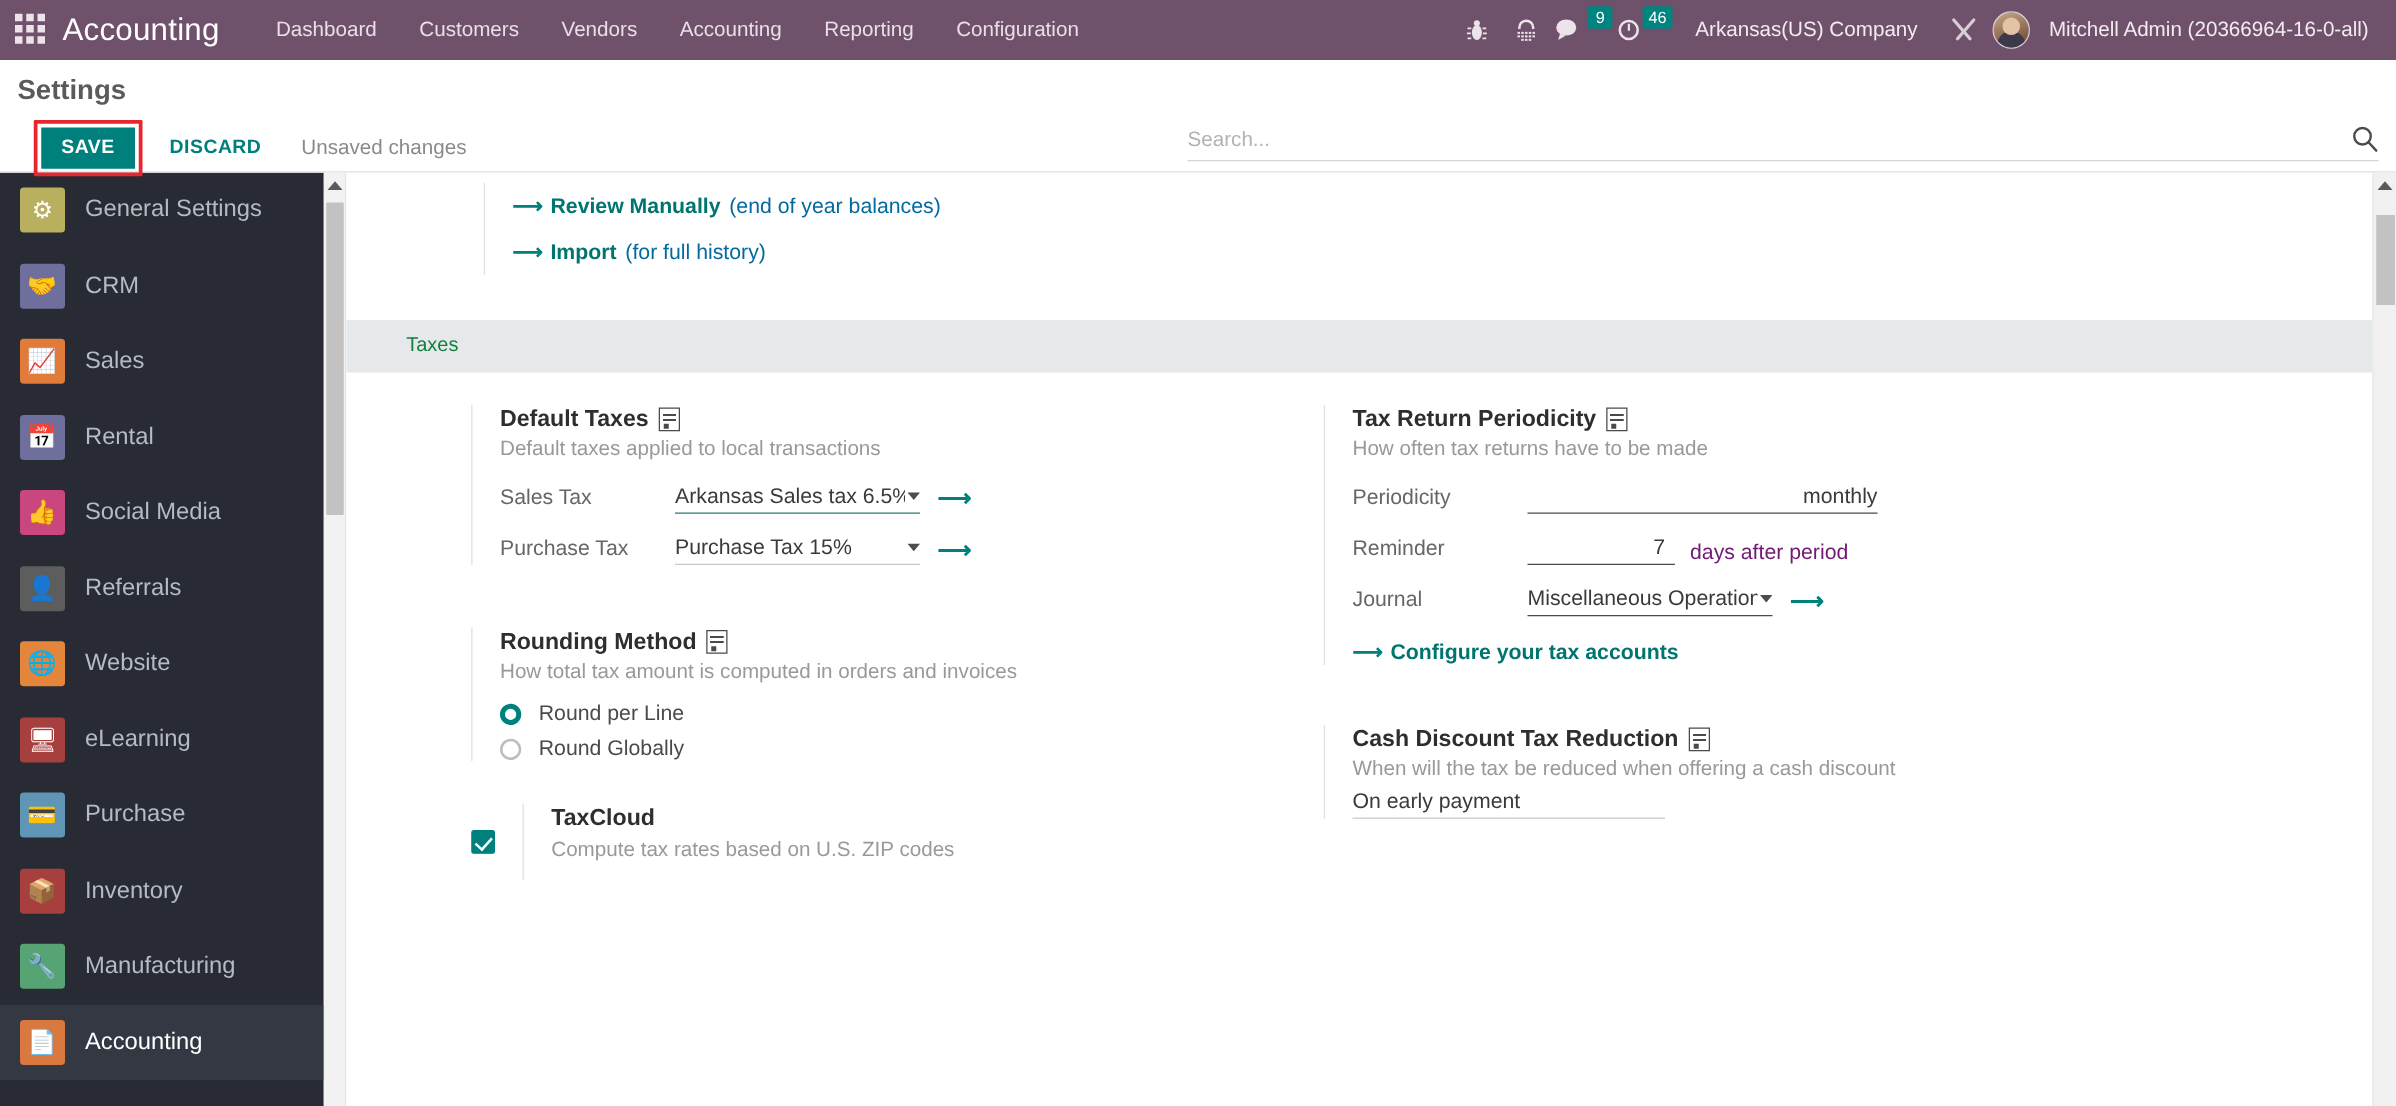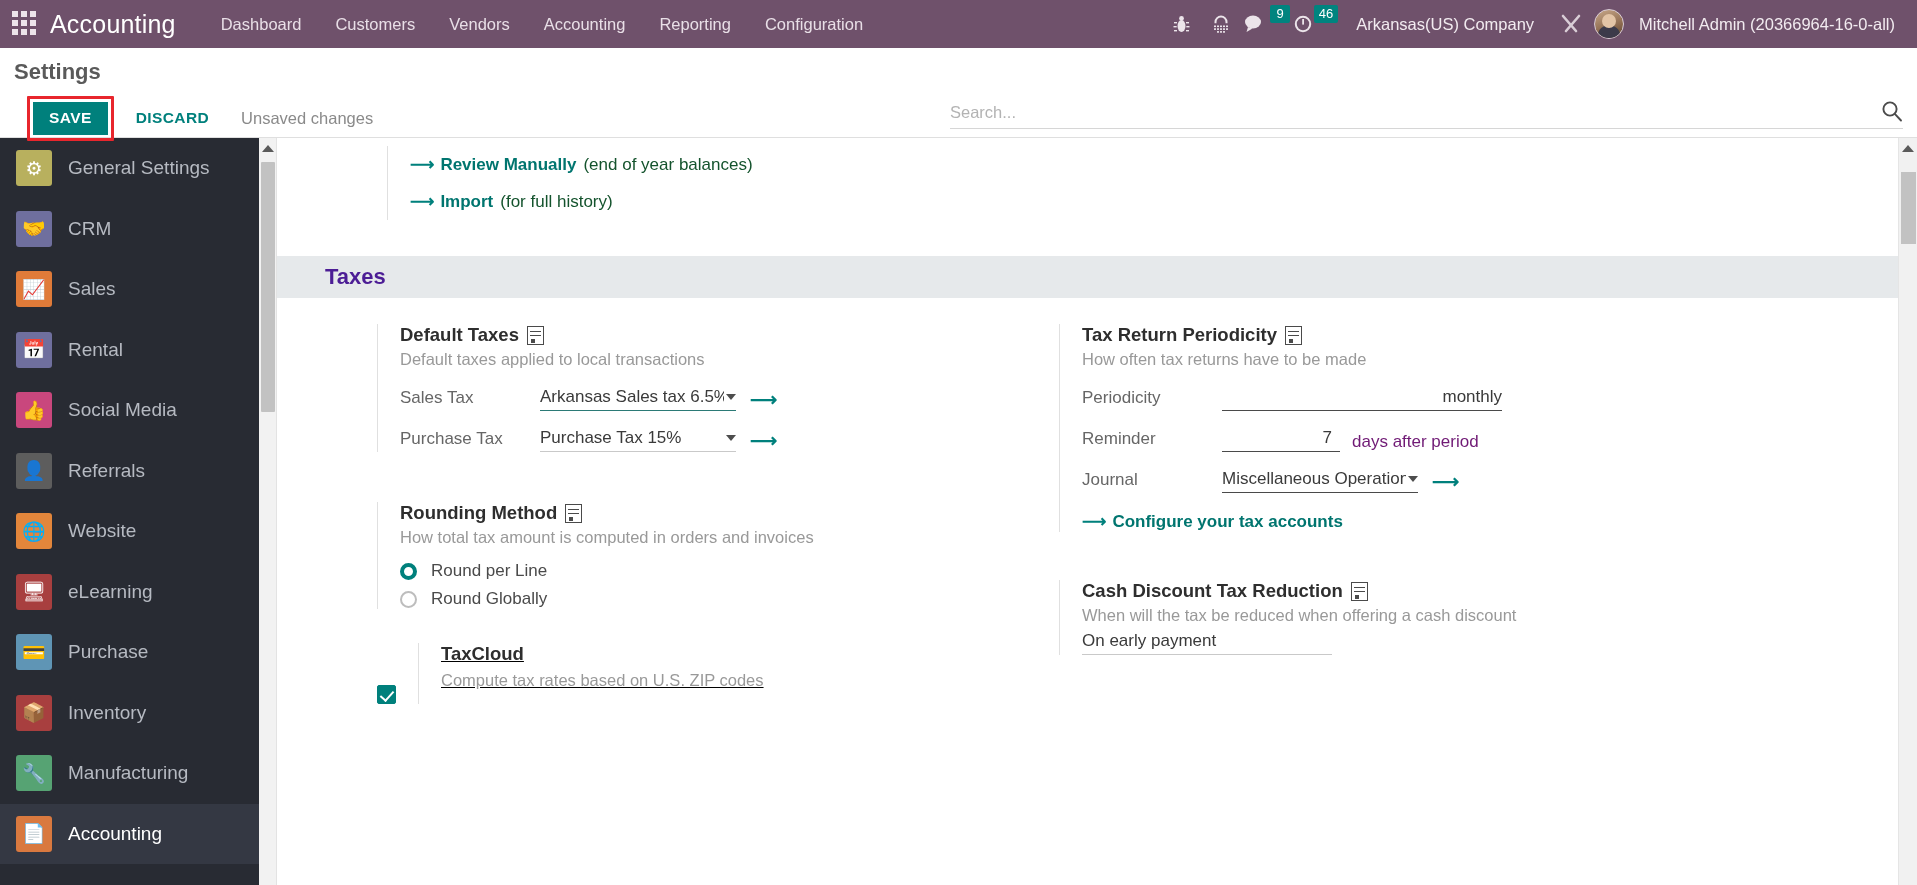--- a/index.html
+++ b/index.html
@@ -285,38 +285,38 @@
     font-weight: 700;
   }
   .link-teal {
     color: #00756f;
     font-size: 17px;
     font-weight: 700;
     cursor: pointer;
     white-space: nowrap;
   }
   .link-note {
-    color: #14532d;
+    color: #0369a1;
     font-size: 17px;
     margin-left: 7px;
     white-space: nowrap;
   }
 
   .section-header {
     background: #e6e9eb;
     height: 42px;
     display: flex;
     align-items: center;
     padding-left: 48px;
     margin-top: 18px;
   }
   .section-header .title {
-    font-size: 22px;
-    color: #4c1d95;
-    font-weight: 700;
+    font-size: 16px;
+    color: #15803d;
+    font-weight: 400;
   }
 
   .grid2 {
     display: flex;
     padding: 26px 0 0 0;
   }
   .col {
     width: 710px;
     padding-left: 100px;
   }
@@ -471,22 +471,21 @@
     content: "";
     position: absolute;
     left: 5px; top: 2px;
     width: 6px; height: 11px;
     border: solid #ffffff;
     border-width: 0 2.2px 2.2px 0;
     transform: rotate(42deg);
   }
   .toggle-box {
     display: flex;
-    align-items: flex-end;
-    text-decoration: underline;
+    align-items: center;
   }
   .toggle-body {
     border-left: 1px solid #e0e0e0;
     padding-left: 22px;
   }
 
   
   .page-scroll {
     width: 19px;
     flex: none;

